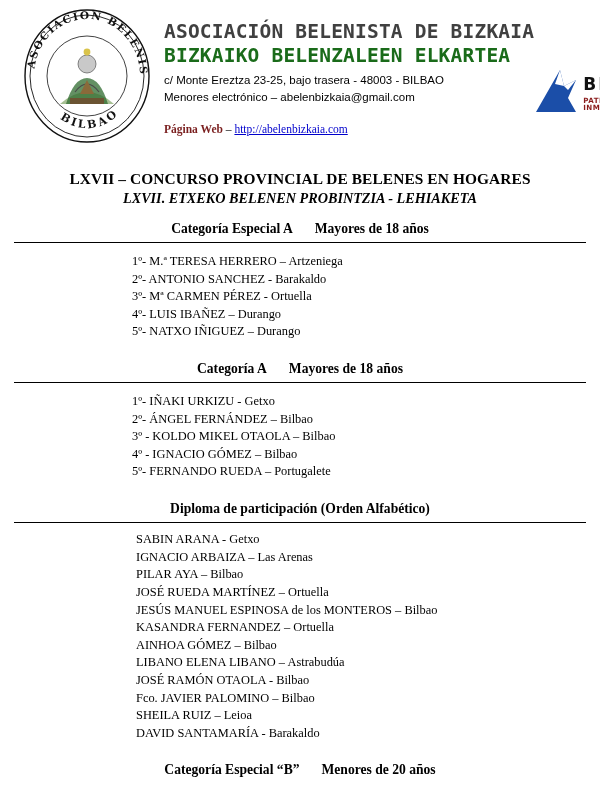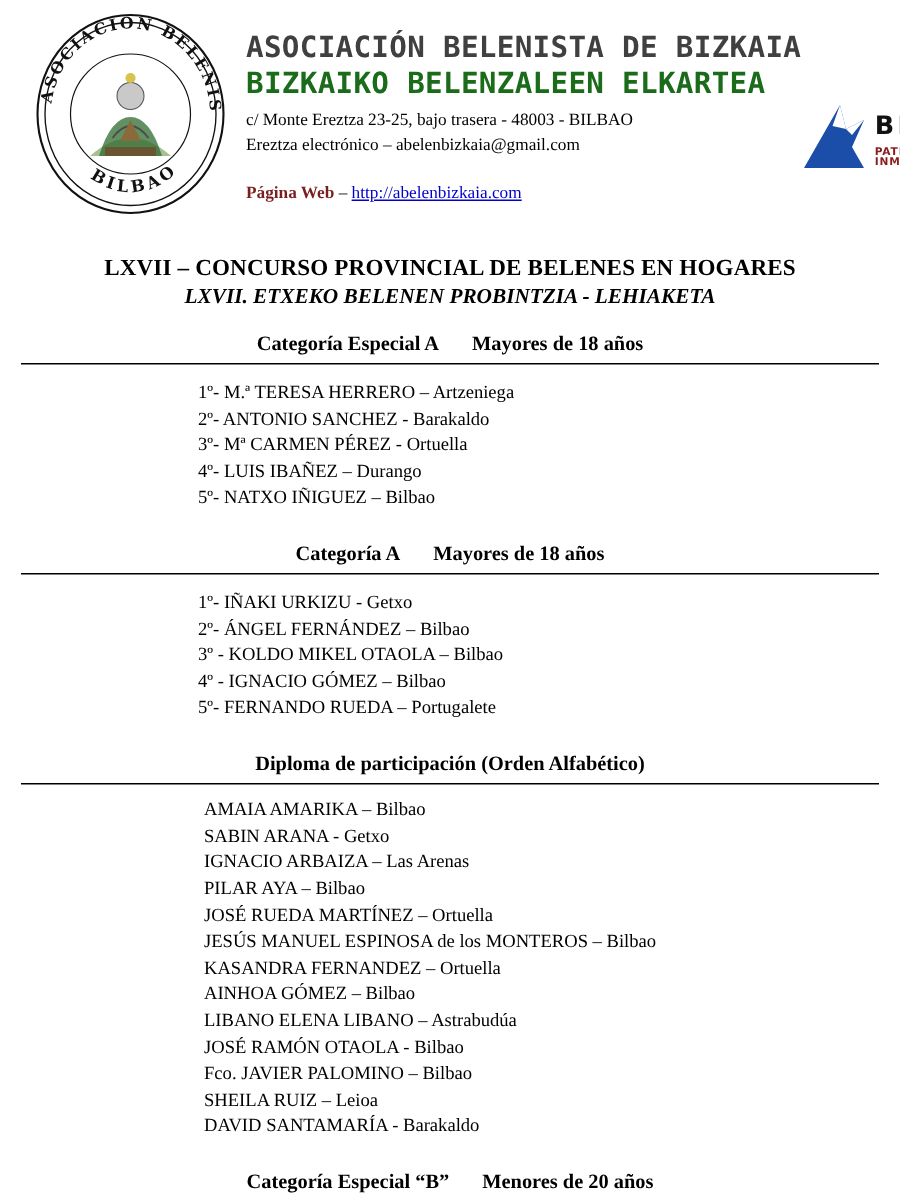--- a/index.html
+++ b/index.html
@@ -55,21 +55,21 @@
     font-family: "DejaVu Sans Mono", monospace;
     font-weight: bold;
     color: #1a6b1a;
     font-size: 19.5px;
     letter-spacing: 0.2px;
     line-height: 1.24;
     white-space: nowrap;
     margin-bottom: 4px;
   }
   .addr-line {
-    font-family: Liberation Serif, serif;
+    font-family: Liberation Sans, sans-serif;
     font-size: 11.5px;
     color: #000;
     line-height: 1.45;
   }
   .web-line {
     font-family: "Liberation Serif", serif;
     font-size: 11.5px;
     line-height: 1.5;
     margin-top: 15px;
   }
@@ -185,21 +185,21 @@
         <text font-family="DejaVu Serif, serif" font-size="11" font-weight="bold" fill="#111" letter-spacing="2.6">
           <textPath href="#arcBot" startOffset="30%">BILBAO</textPath>
         </text>
       </svg>
     </div>
 
     <div class="header-text">
       <div class="assoc-title">ASOCIACIÓN BELENISTA DE BIZKAIA</div>
       <div class="assoc-title-2">BIZKAIKO BELENZALEEN ELKARTEA</div>
       <div class="addr-line">c/ Monte Ereztza 23-25, bajo trasera - 48003 - BILBAO</div>
-      <div class="addr-line">Ereztza electrónico – abelenbizkaia@gmail.com</div>
+      <div class="addr-line">Menores electrónico – abelenbizkaia@gmail.com</div>
       <div class="web-line">
         <span class="web-label">Página Web</span>
         <span class="web-sep">–</span>
         <span class="web-url">http://abelenbizkaia.com</span>
       </div>
     </div>
 
     <div class="belenismo">
       <svg class="bel-mark" viewBox="0 0 44 46">
         <path d="M2 44 L26 2 L30 18 L42 12 L34 30 L42 44 Z" fill="#1b4ea8"></path>
@@ -218,39 +218,38 @@
 
   <div id="sections-root">
       <div class="section">
         <div class="sec-head"><span>Categoría Especial A</span><span class="gap"></span><span>Mayores de 18 años</span></div>
         <hr class="rule">
         <div class="entries">
           <div class="entry">1º- M.ª TERESA HERRERO – Artzeniega</div>
           <div class="entry">2º- ANTONIO SANCHEZ - Barakaldo</div>
           <div class="entry">3º- Mª CARMEN PÉREZ - Ortuella</div>
           <div class="entry">4º- LUIS IBAÑEZ – Durango</div>
-          <div class="entry">5º- NATXO IÑIGUEZ – Bilbao</div>
+          <div class="entry">5º- NATXO IÑIGUEZ – Durango</div>
         </div>
       </div>
       <div class="section">
         <div class="sec-head"><span>Categoría A</span><span class="gap"></span><span>Mayores de 18 años</span></div>
         <hr class="rule">
         <div class="entries">
           <div class="entry">1º- IÑAKI URKIZU - Getxo</div>
           <div class="entry">2º- ÁNGEL FERNÁNDEZ – Bilbao</div>
           <div class="entry">3º - KOLDO MIKEL OTAOLA – Bilbao</div>
           <div class="entry">4º - IGNACIO GÓMEZ – Bilbao</div>
           <div class="entry">5º- FERNANDO RUEDA – Portugalete</div>
         </div>
       </div>
       <div class="section">
         <div class="sec-head"><span>Diploma de participación (Orden Alfabético)</span></div>
         <hr class="rule">
         <div class="entries alpha">
-          <div class="entry">AMAIA AMARIKA – Bilbao</div>
           <div class="entry">SABIN ARANA - Getxo</div>
           <div class="entry">IGNACIO ARBAIZA – Las Arenas</div>
           <div class="entry">PILAR AYA – Bilbao</div>
           <div class="entry">JOSÉ RUEDA MARTÍNEZ – Ortuella</div>
           <div class="entry">JESÚS MANUEL ESPINOSA de los MONTEROS – Bilbao</div>
           <div class="entry">KASANDRA FERNANDEZ – Ortuella</div>
           <div class="entry">AINHOA GÓMEZ – Bilbao</div>
           <div class="entry">LIBANO ELENA LIBANO – Astrabudúa</div>
           <div class="entry">JOSÉ RAMÓN OTAOLA - Bilbao</div>
           <div class="entry">Fco. JAVIER PALOMINO – Bilbao</div>

